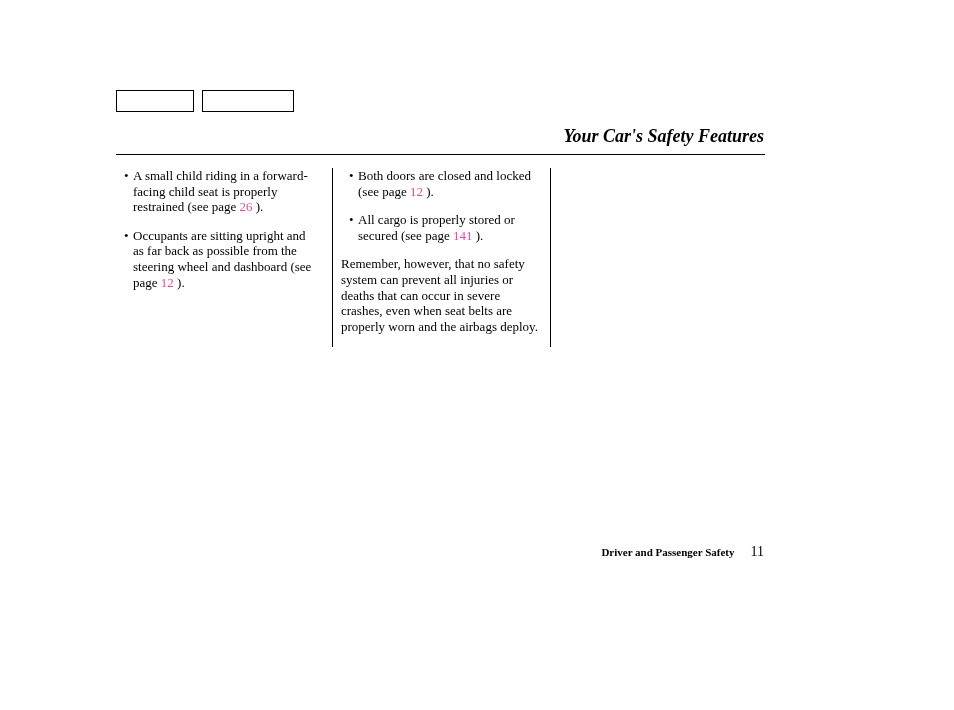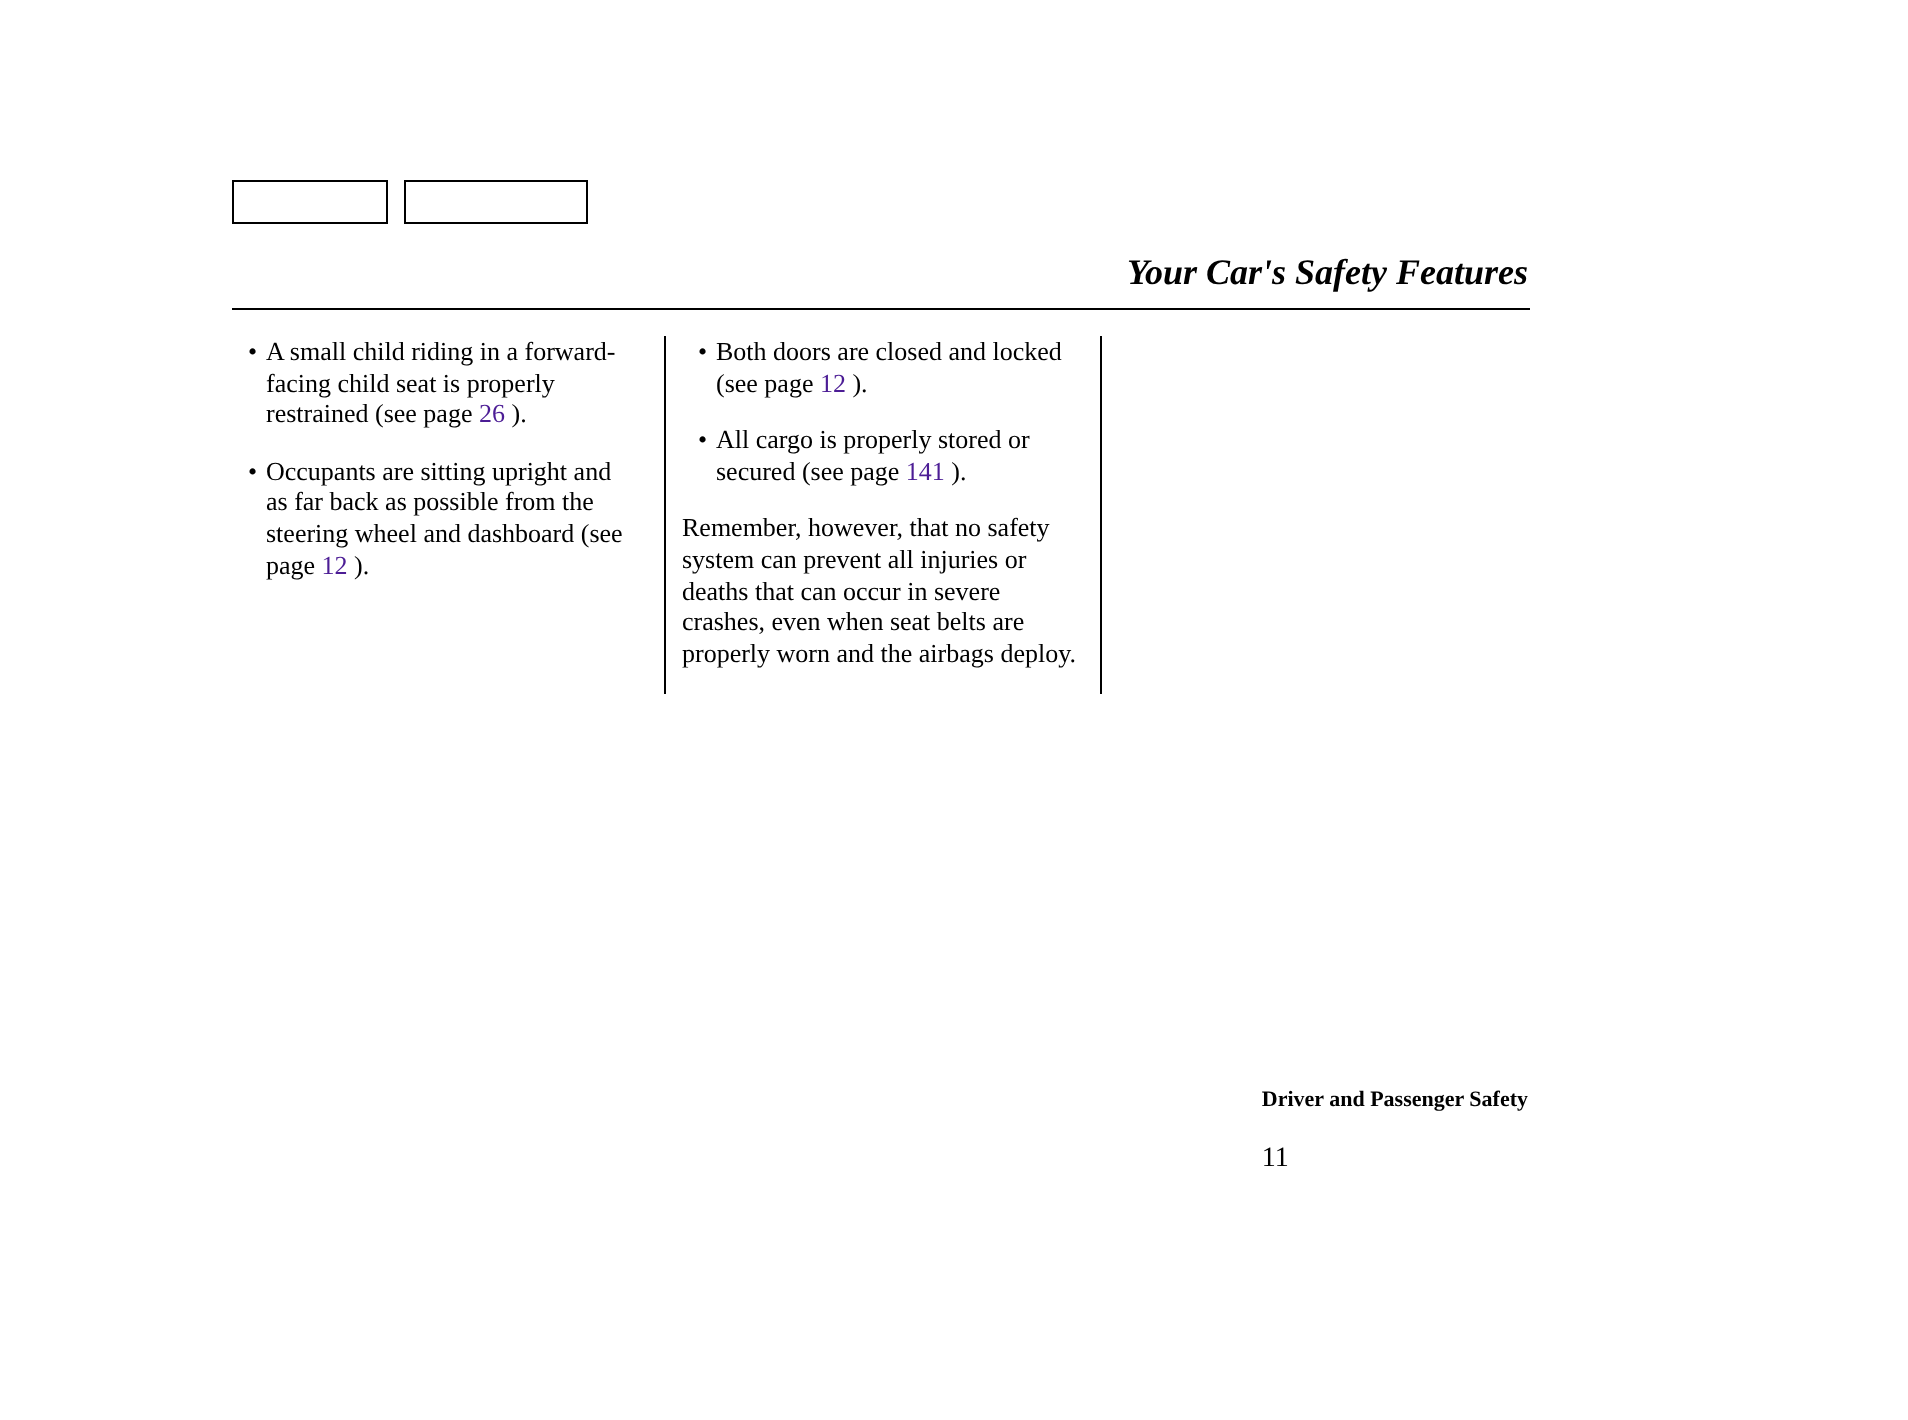--- a/index.html
+++ b/index.html
@@ -95,37 +95,36 @@
     margin-bottom: 13px;
   }
   ul.bullets li::before {
     content: "•";
     position: absolute;
     left: 0;
     top: 0;
   }
 
   .page-ref {
-    color: #4c1d95;
+    color: #ec4899;
   }
 
   .p {
     margin: 0 0 13px 0;
   }
 
   .footer {
     position: absolute;
     top: 544px;
     right: 190px;
     font-size: 11px;
     font-weight: bold;
     display: flex;
     align-items: baseline;
     gap: 16px;
-    flex-direction: column;
   }
   .footer .page-num {
     font-size: 14px;
     font-weight: normal;
   }
 </style>
 </head>
 <body>
 
 <div class="nav-buttons">

